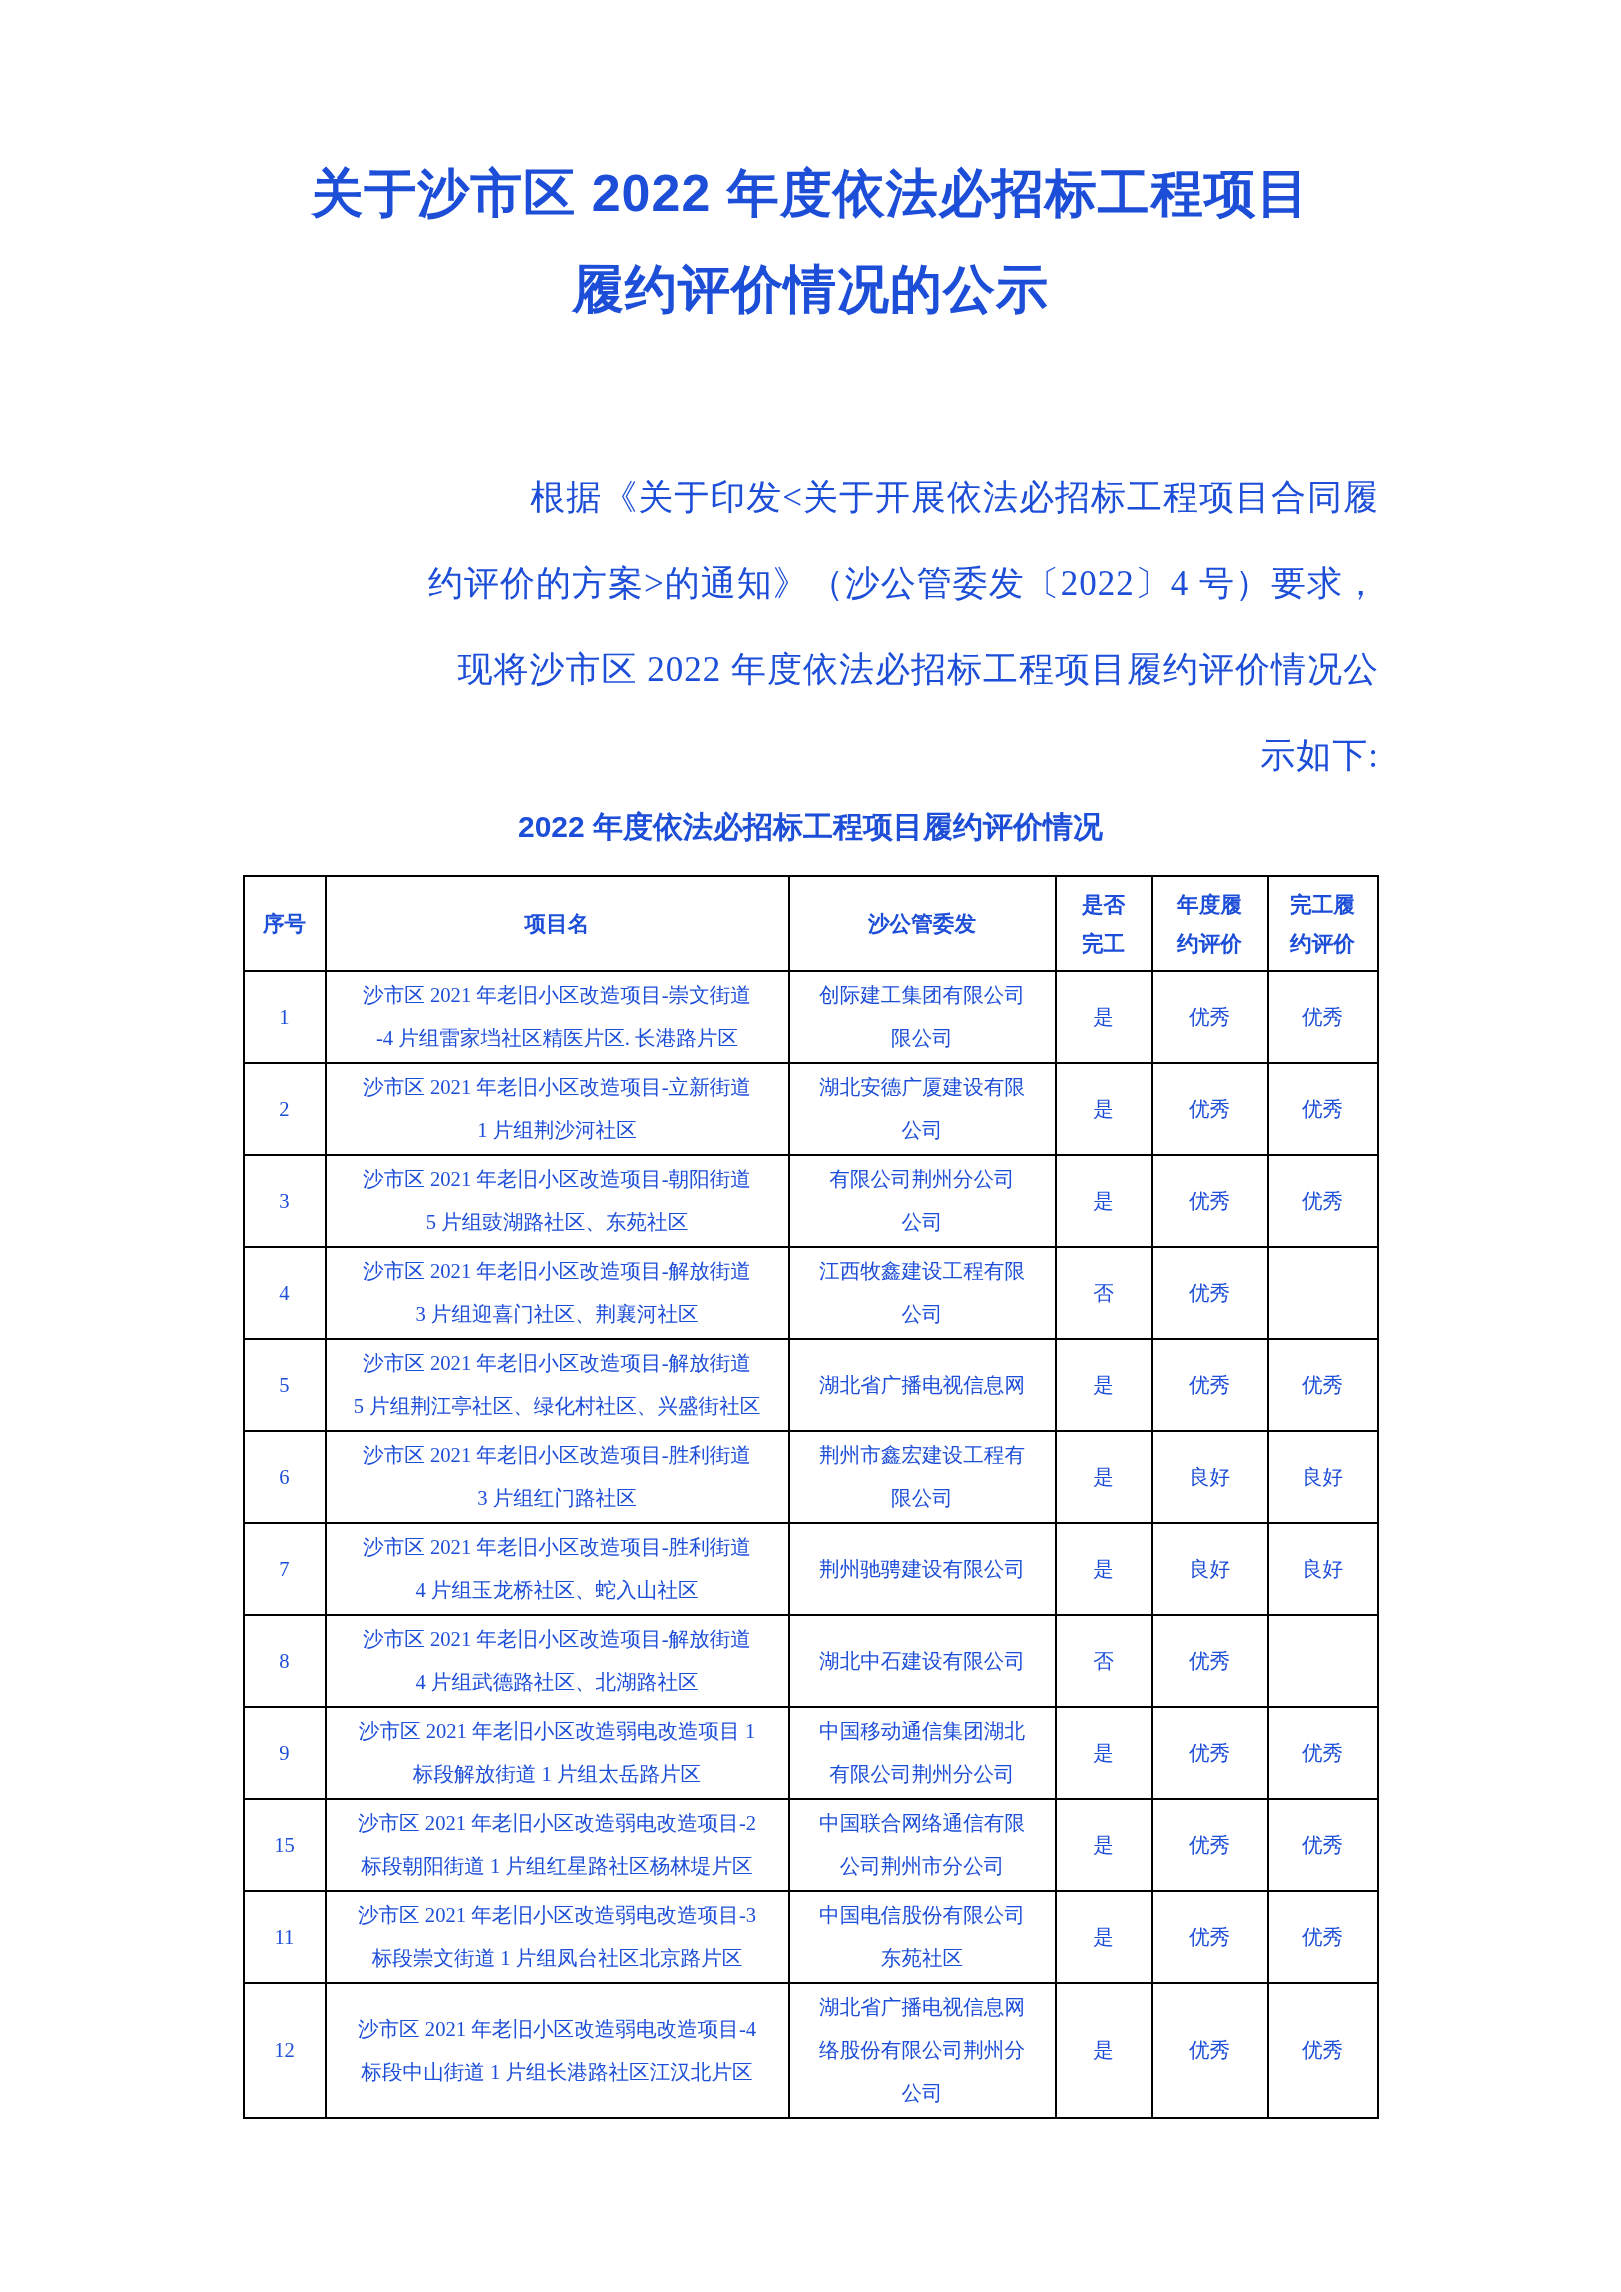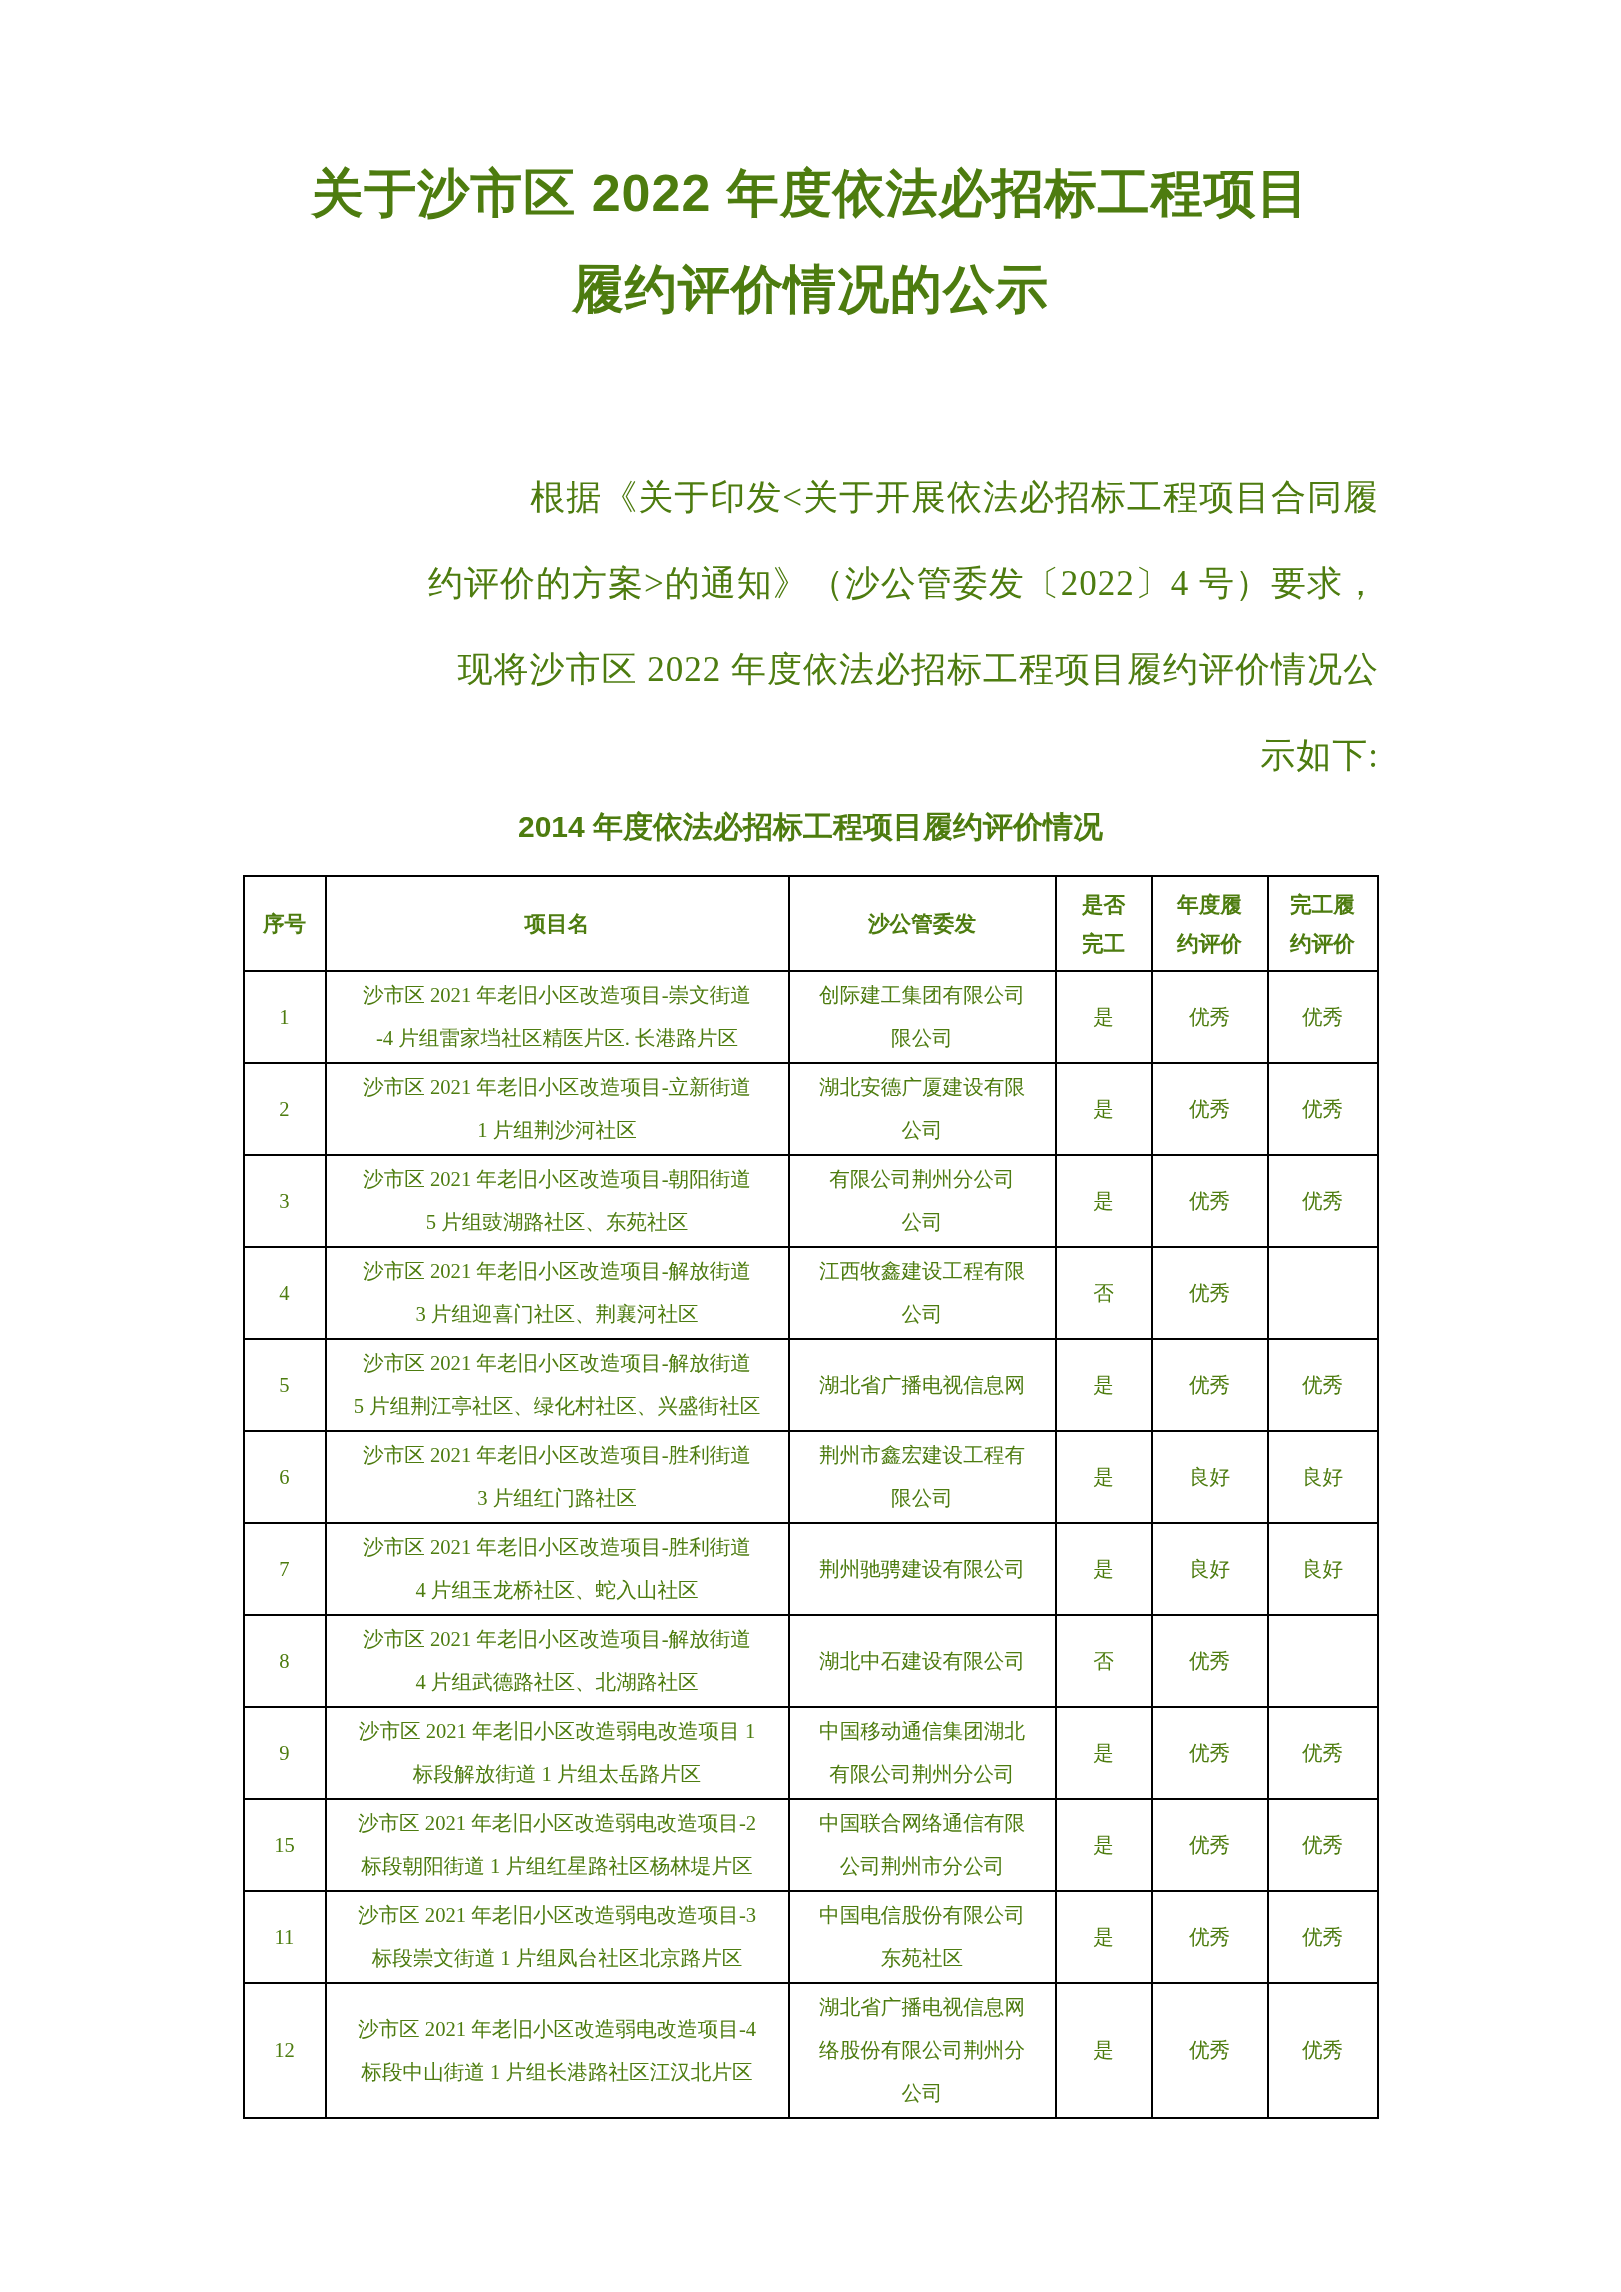--- a/index.html
+++ b/index.html
@@ -2,21 +2,21 @@
 <html lang="zh"><head>
 <meta charset="utf-8">
 <style>
   html, body { margin: 0; padding: 0; background: #888; }
   .page {
     position: relative;
     width: 1621px;
     height: 2293px;
     margin: 0 auto;
     background: #ffffff;
-    color: #4d7c0f;
+    color: #1d4ed8;
     box-sizing: border-box;
     padding-top: 145px;
     overflow: hidden;
     font-family: "Liberation Serif", "DejaVu Serif", serif;
   }
   .doc-title {
     margin: 0 118px;
     text-align: center;
     white-space: pre-line;
     font-family: "Liberation Sans", "DejaVu Sans", sans-serif;
@@ -82,21 +82,21 @@
 <div class="page">
 
   <h1 class="doc-title">关于沙市区 2022 年度依法必招标工程项目
 履约评价情况的公示</h1>
 
   <p class="body-text">根据《关于印发&lt;关于开展依法必招标工程项目合同履
 约评价的方案&gt;的通知》（沙公管委发〔2022〕4 号）要求，
 现将沙市区 2022 年度依法必招标工程项目履约评价情况公
 示如下:</p>
 
-  <div class="table-title">2014 年度依法必招标工程项目履约评价情况</div>
+  <div class="table-title">2022 年度依法必招标工程项目履约评价情况</div>
 
   <table class="eval">
     <colgroup>
       <col class="c-index">
       <col class="c-project">
       <col class="c-company">
       <col class="c-completed">
       <col class="c-annual">
       <col class="c-final">
     </colgroup>

